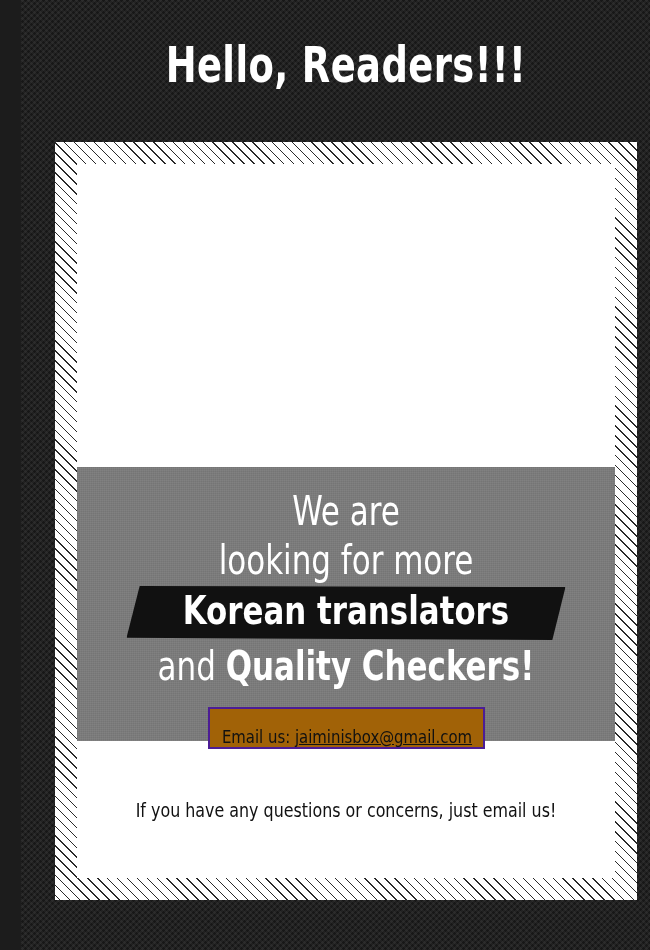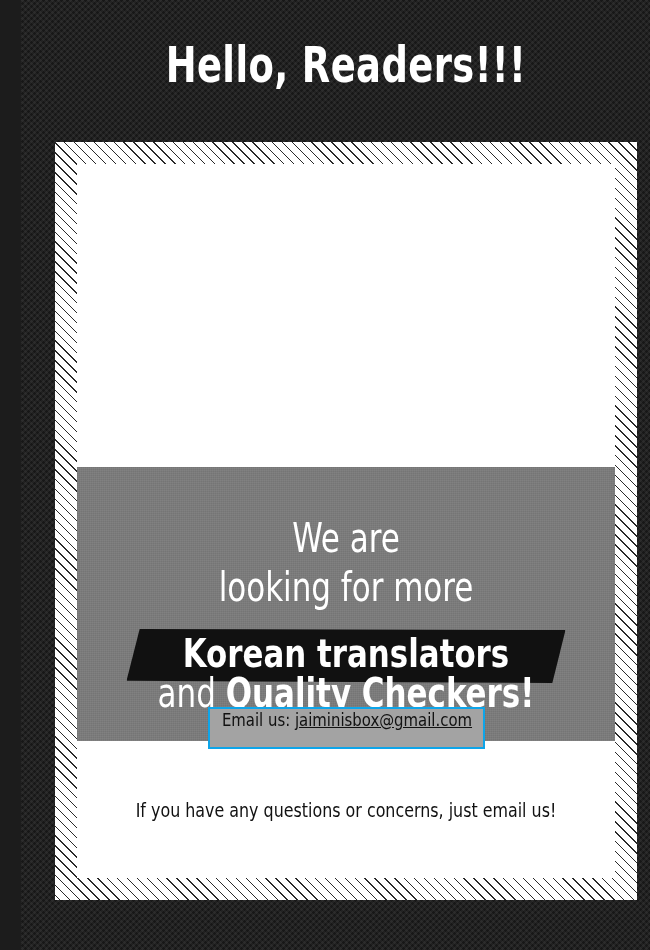--- a/index.html
+++ b/index.html
@@ -78,21 +78,21 @@
     position: absolute;
     left: 0;
     top: 303px;
     width: 538px;
     height: 274px;
     background-color: #7b7b7b;
     background-image:
       repeating-linear-gradient(0deg, rgba(255,255,255,0.05) 0px, rgba(255,255,255,0.05) 1px, transparent 1px, transparent 2px),
       repeating-linear-gradient(90deg, rgba(0,0,0,0.05) 0px, rgba(0,0,0,0.05) 1px, transparent 1px, transparent 2px);
     box-sizing: border-box;
-    padding-top: 51px;
+    padding-top: 24px;
     text-align: center;
     color: #ffffff;
   }
   .band-line {
     font-family: "DejaVu Sans Condensed", "Liberation Sans Narrow", "Liberation Sans", sans-serif;
     font-weight: bold;
     line-height: 1.0;
     white-space: nowrap;
     transform: scaleX(0.86);
     transform-origin: center center;
@@ -102,21 +102,21 @@
 
   
   .ribbon-wrap {
     position: relative;
     height: 56px;
     margin-bottom: 4px;
   }
   .ribbon {
     position: absolute;
     left: 50%;
-    top: 16px;
+    top: 0;
     transform: translateX(-50%);
     background: #111111;
     padding: 5px 34px 8px 34px;
     clip-path: polygon(3% 0%, 100% 2%, 97% 100%, 0% 96%);
     text-align: right;
   }
   .ribbon-text {
     font-family: "DejaVu Sans Condensed", "Liberation Sans Narrow", "Liberation Sans", sans-serif;
     font-weight: bold;
     font-size: 39px;
@@ -134,25 +134,25 @@
   .line4 .light { font-weight: normal; }
   .line4 .bold { font-weight: bold; }
 
   
   .email-box {
     position: absolute;
     left: 131px;
     top: 543px;
     width: 277px;
     height: 42px;
-    border: 2px solid #0ea5e9;
-    background: #a3a3a3;
+    border: 2px solid #4c1d95;
+    background: #a16207;
     box-sizing: border-box;
     display: flex;
-    align-items: flex-start;
+    align-items: flex-end;
     justify-content: center;
   }
   .email-text {
     font-family: "DejaVu Sans Condensed", "Liberation Sans Narrow", "Liberation Sans", sans-serif;
     font-size: 18px;
     color: #111111;
     white-space: nowrap;
     transform: scaleX(0.92);
   }
   .email-text .addr {

